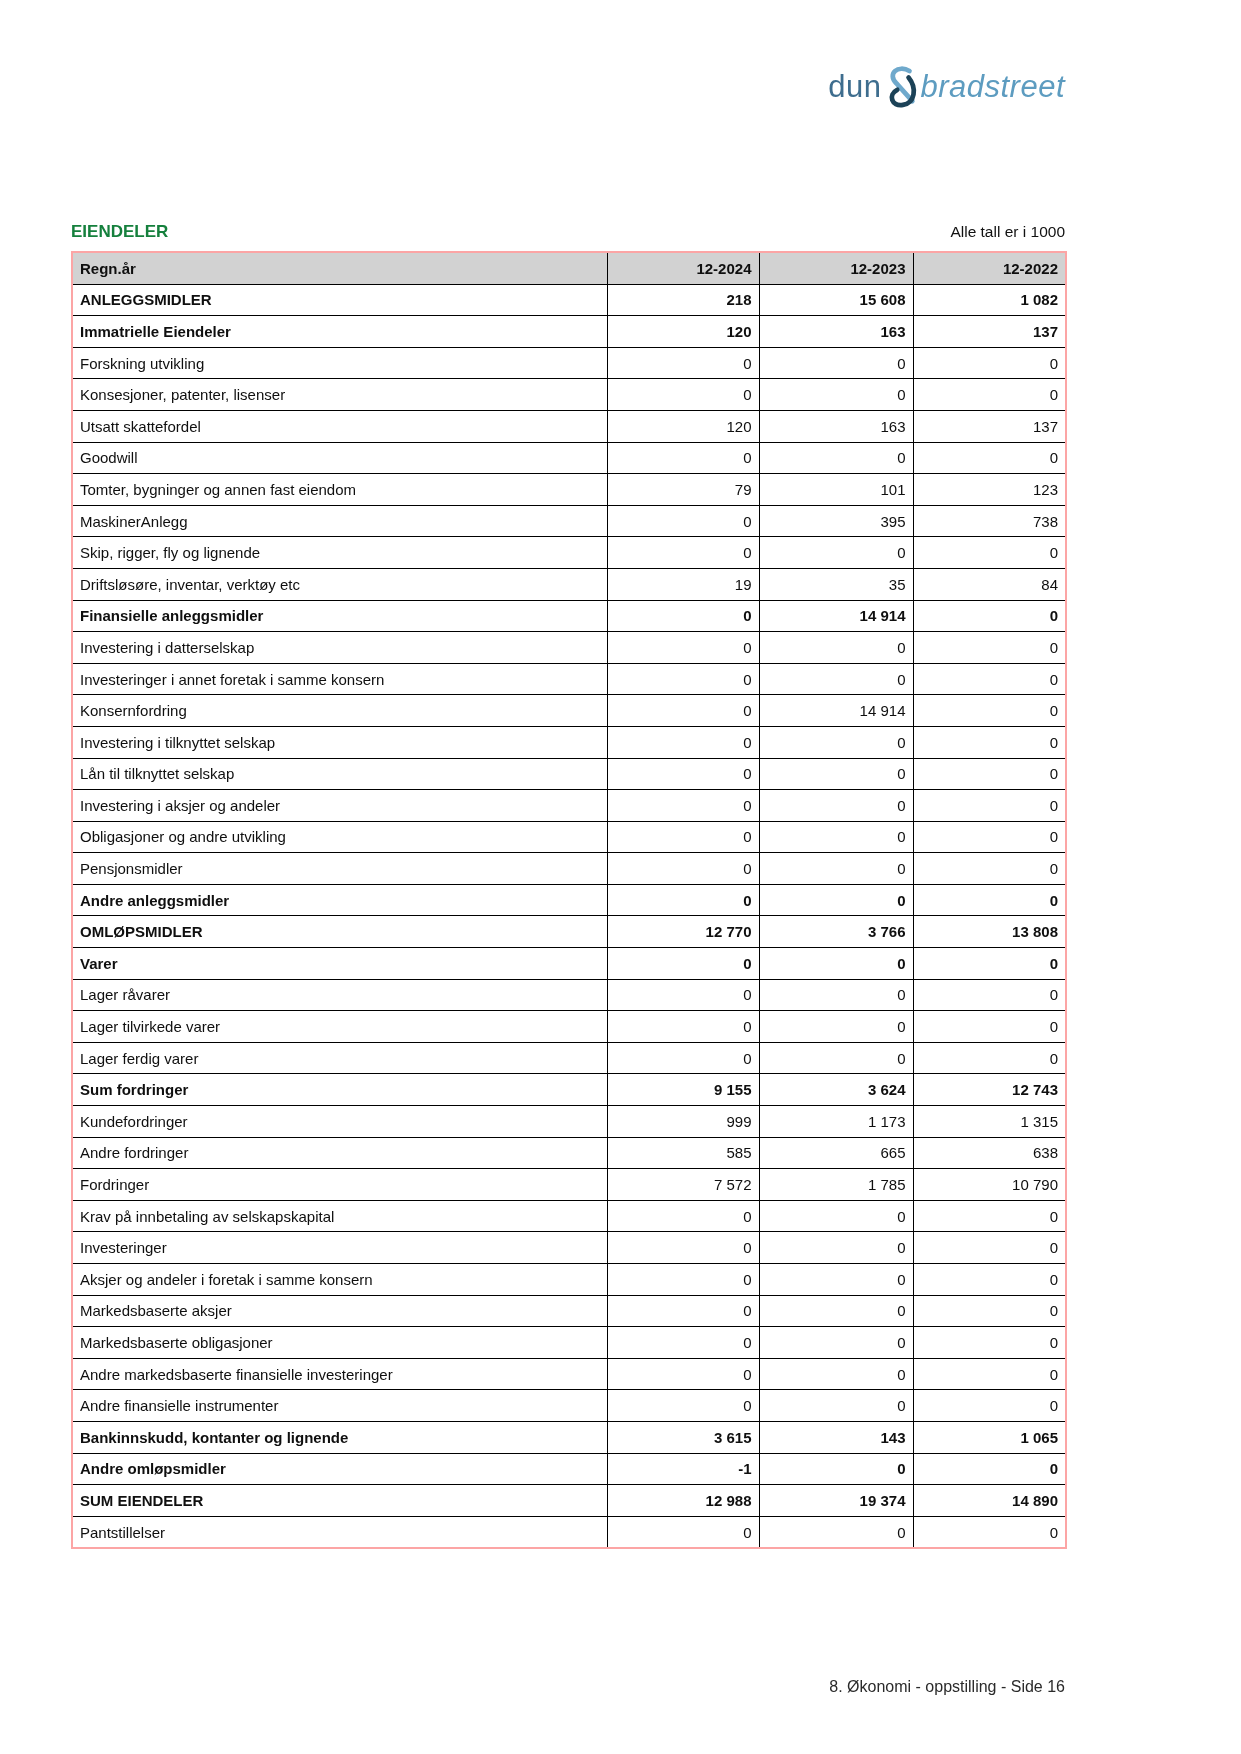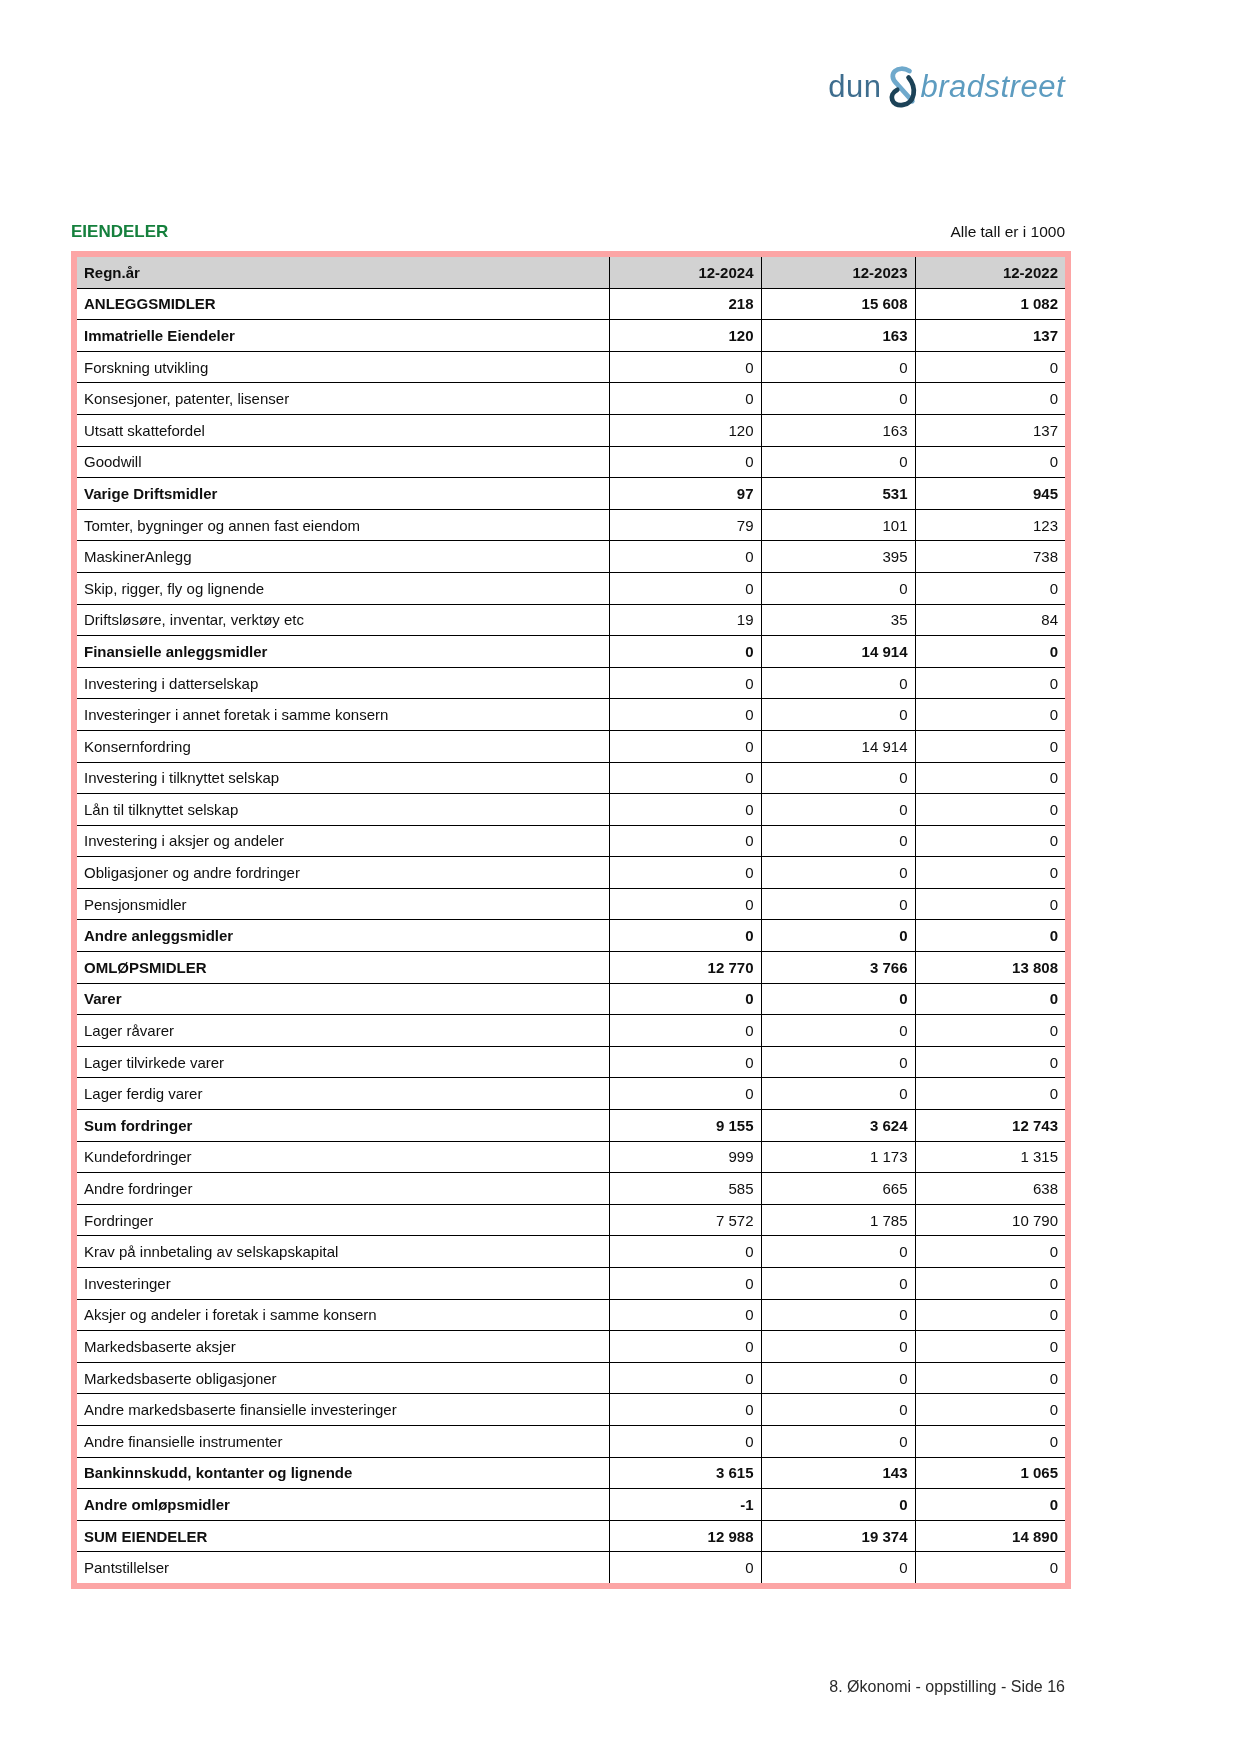--- a/index.html
+++ b/index.html
@@ -38,21 +38,21 @@
   table.report col.c-y2{width:154px;}
   table.report col.c-y3{width:153px;}
   table.report th,table.report td{
     border:1px solid #000;
     height:30.6px;
     padding:0 7px;
     white-space:nowrap;overflow:hidden;
     font-weight:normal;
     color:#0f0f0f;
   }
-  table.report{border:6px solid #fca5a5;}
+  table.report{border:2px solid #fca5a5;}
   table.report thead th{
     background:var(--header-bg);
     font-weight:bold;
   }
   .lbl{text-align:left;}
   .num{text-align:right;}
   tr.bold td{font-weight:bold;}
   td.neg{color:var(--negative);}
   
   .footer{
@@ -124,26 +124,20 @@
           <td class="num">120</td>
           <td class="num">163</td>
           <td class="num">137</td>
         </tr>
         <tr>
           <td class="lbl">Goodwill</td>
           <td class="num">0</td>
           <td class="num">0</td>
           <td class="num">0</td>
         </tr>
-        <tr class="bold">
-          <td class="lbl">Varige Driftsmidler</td>
-          <td class="num">97</td>
-          <td class="num">531</td>
-          <td class="num">945</td>
-        </tr>
         <tr>
           <td class="lbl">Tomter, bygninger og annen fast eiendom</td>
           <td class="num">79</td>
           <td class="num">101</td>
           <td class="num">123</td>
         </tr>
         <tr>
           <td class="lbl">MaskinerAnlegg</td>
           <td class="num">0</td>
           <td class="num">395</td>
@@ -197,21 +191,21 @@
           <td class="num">0</td>
           <td class="num">0</td>
         </tr>
         <tr>
           <td class="lbl">Investering i aksjer og andeler</td>
           <td class="num">0</td>
           <td class="num">0</td>
           <td class="num">0</td>
         </tr>
         <tr>
-          <td class="lbl">Obligasjoner og andre fordringer</td>
+          <td class="lbl">Obligasjoner og andre utvikling</td>
           <td class="num">0</td>
           <td class="num">0</td>
           <td class="num">0</td>
         </tr>
         <tr>
           <td class="lbl">Pensjonsmidler</td>
           <td class="num">0</td>
           <td class="num">0</td>
           <td class="num">0</td>
         </tr>

